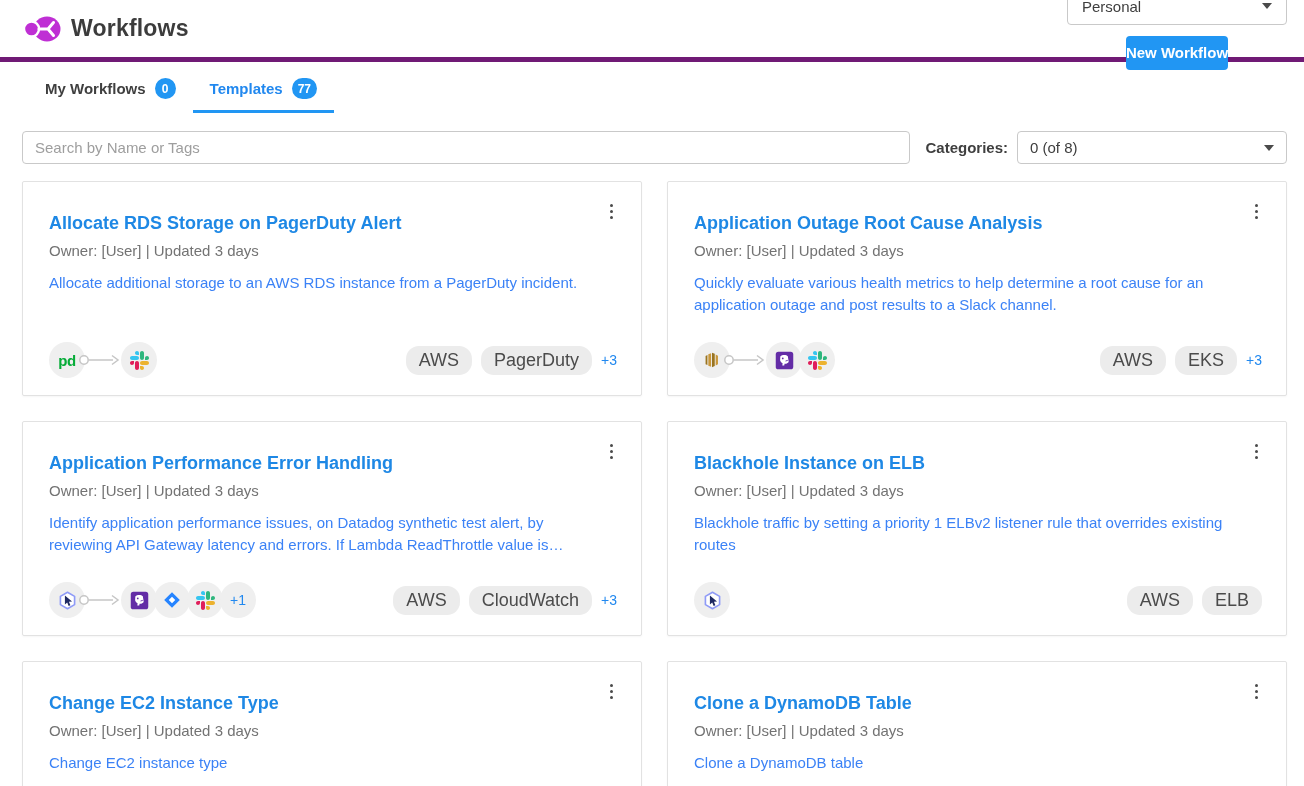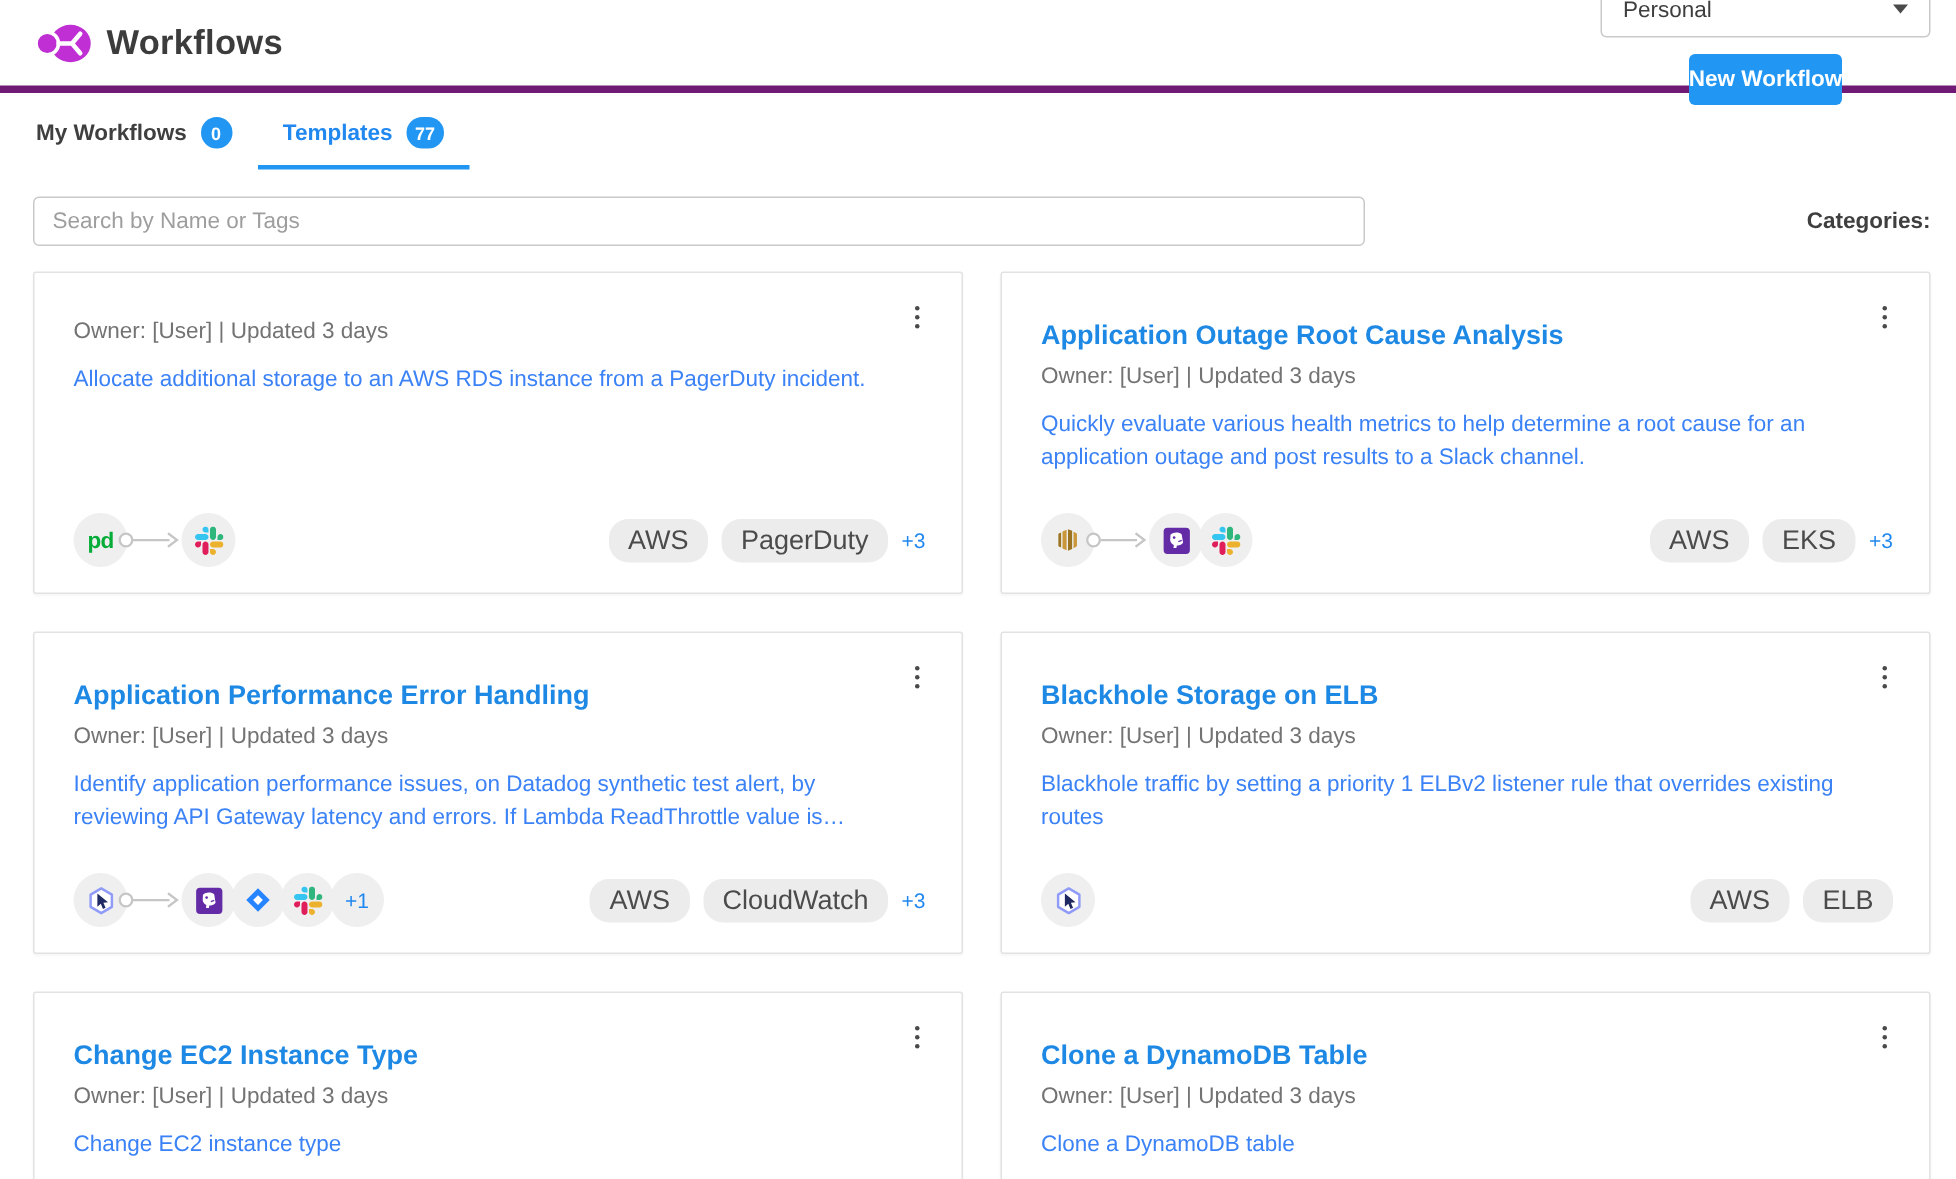--- a/index.html
+++ b/index.html
@@ -11,21 +11,21 @@
   .app-header { display:flex; align-items:center; height:62px; padding:0 17px 0 22px; border-bottom:5px solid #701a75; }
   .logo-wrap { display:flex; align-items:center; }
   .page-title { font-size:23px; font-weight:700; color:#3c3c3c; margin-left:9px; letter-spacing:.2px; }
   .header-right { margin-left:auto; display:flex; align-items:center; gap:11px;flex-direction:column; }
   .select-box { display:flex; align-items:center; justify-content:space-between; border:1px solid #c9c9c9; border-radius:4px; background:#fff; font-size:15px; color:#3e3e3e; cursor:pointer; }
   .workspace-select { width:220px; height:37px; padding:0 14px; }
   .caret { width:0; height:0; border-left:5px solid transparent; border-right:5px solid transparent; border-top:6px solid #4a4a4a; }
   .btn-primary { height:34px; padding:0 0; background:#2196f3; color:#fff; font-size:15px; font-weight:700; border:none; border-radius:4px; cursor:pointer; font-family:Liberation Sans, sans-serif; }
 
   
-  .tab-bar { display:flex; padding-left:7px; }
+  .tab-bar { display:flex; padding-left:28px; }
   .tab { display:inline-flex; align-items:center; gap:9px; padding:16px 17px 11px 17px; font-size:15px; font-weight:700; color:#3f3f3f; border-bottom:3px solid transparent; cursor:pointer; }
   .tab.active { color:#2188ef; border-bottom-color:#2196f3; }
   .count-badge { display:inline-flex; align-items:center; justify-content:center; min-width:21px; height:21px; padding:0 6px; border-radius:11px; background:#2196f3; color:#fff; font-size:12px; font-weight:700; }
 
   
   .filter-row { display:flex; align-items:center; margin:18px 17px 0 22px; }
   .search-input { width:888px; height:33px; border:1px solid #c9c9c9; border-radius:4px; padding:0 12px; font-size:15px; font-family:inherit; color:#3e3e3e; outline:none; }
   .search-input::placeholder { color:#9e9e9e; }
   .categories-group { margin-left:auto; display:flex; align-items:center; gap:9px; }
   .categories-label { font-size:15px; font-weight:700; color:#3f3f3f; }
@@ -81,30 +81,35 @@
     <div class="tab active">
       <span>Templates</span>
       <span class="count-badge">77</span>
     </div>
   </div>
 
   <div class="filter-row">
     <input class="search-input" type="text" placeholder="Search by Name or Tags" style="">
     <div class="categories-group">
       <span class="categories-label">Categories:</span>
+      <div class="select-box categories-select">
+        <span>0 (of 8)</span>
+        <span class="caret"></span>
+      </div>
     </div>
   </div>
 
   <div class="grid">
       <div class="card">
     <div class="kebab">
           <i></i>
           <i></i>
           <i></i>
         </div>
+    <a class="card-title">Allocate RDS Storage on PagerDuty Alert</a>
     <div class="card-meta">Owner: [User] | Updated 3 days</div>
     <div class="card-desc">Allocate additional storage to an AWS RDS instance from a PagerDuty incident.</div>
     <div class="card-footer">
       <div class="icons-row">
             <div class="icon-circle">
               <span class="pd-text">pd</span>
             </div>
             <span class="connector">
               <svg width="44" height="14" viewBox="0 0 44 14">
                 <circle cx="6" cy="7" r="4.2" fill="#ffffff" stroke="#c6c6c6" stroke-width="1.5"></circle>
@@ -234,21 +239,21 @@
             <span class="more-tags">+3</span>
           </div>
     </div>
   </div>
       <div class="card">
     <div class="kebab">
           <i></i>
           <i></i>
           <i></i>
         </div>
-    <a class="card-title">Blackhole Storage on ELB</a>
+    <a class="card-title">Blackhole Instance on ELB</a>
     <div class="card-meta">Owner: [User] | Updated 3 days</div>
     <div class="card-desc">Blackhole traffic by setting a priority 1 ELBv2 listener rule that overrides existing routes</div>
     <div class="card-footer">
       <div class="icons-row">
             <div class="icon-circle">
               <svg width="23" height="23" viewBox="0 0 24 24">
                 <path d="M12 3.4l7.4 4.3v8.6L12 20.6 4.6 16.3V7.7z" fill="#fff" stroke="#8f9bf7" stroke-width="1.7" stroke-linejoin="round"></path>
                 <path d="M9.3 6.9v9.3l2.4-2.1 1.5 3.6 1.8-.8-1.5-3.5 3.2-.4z" fill="#1f2a63"></path>
               </svg>
             </div>

